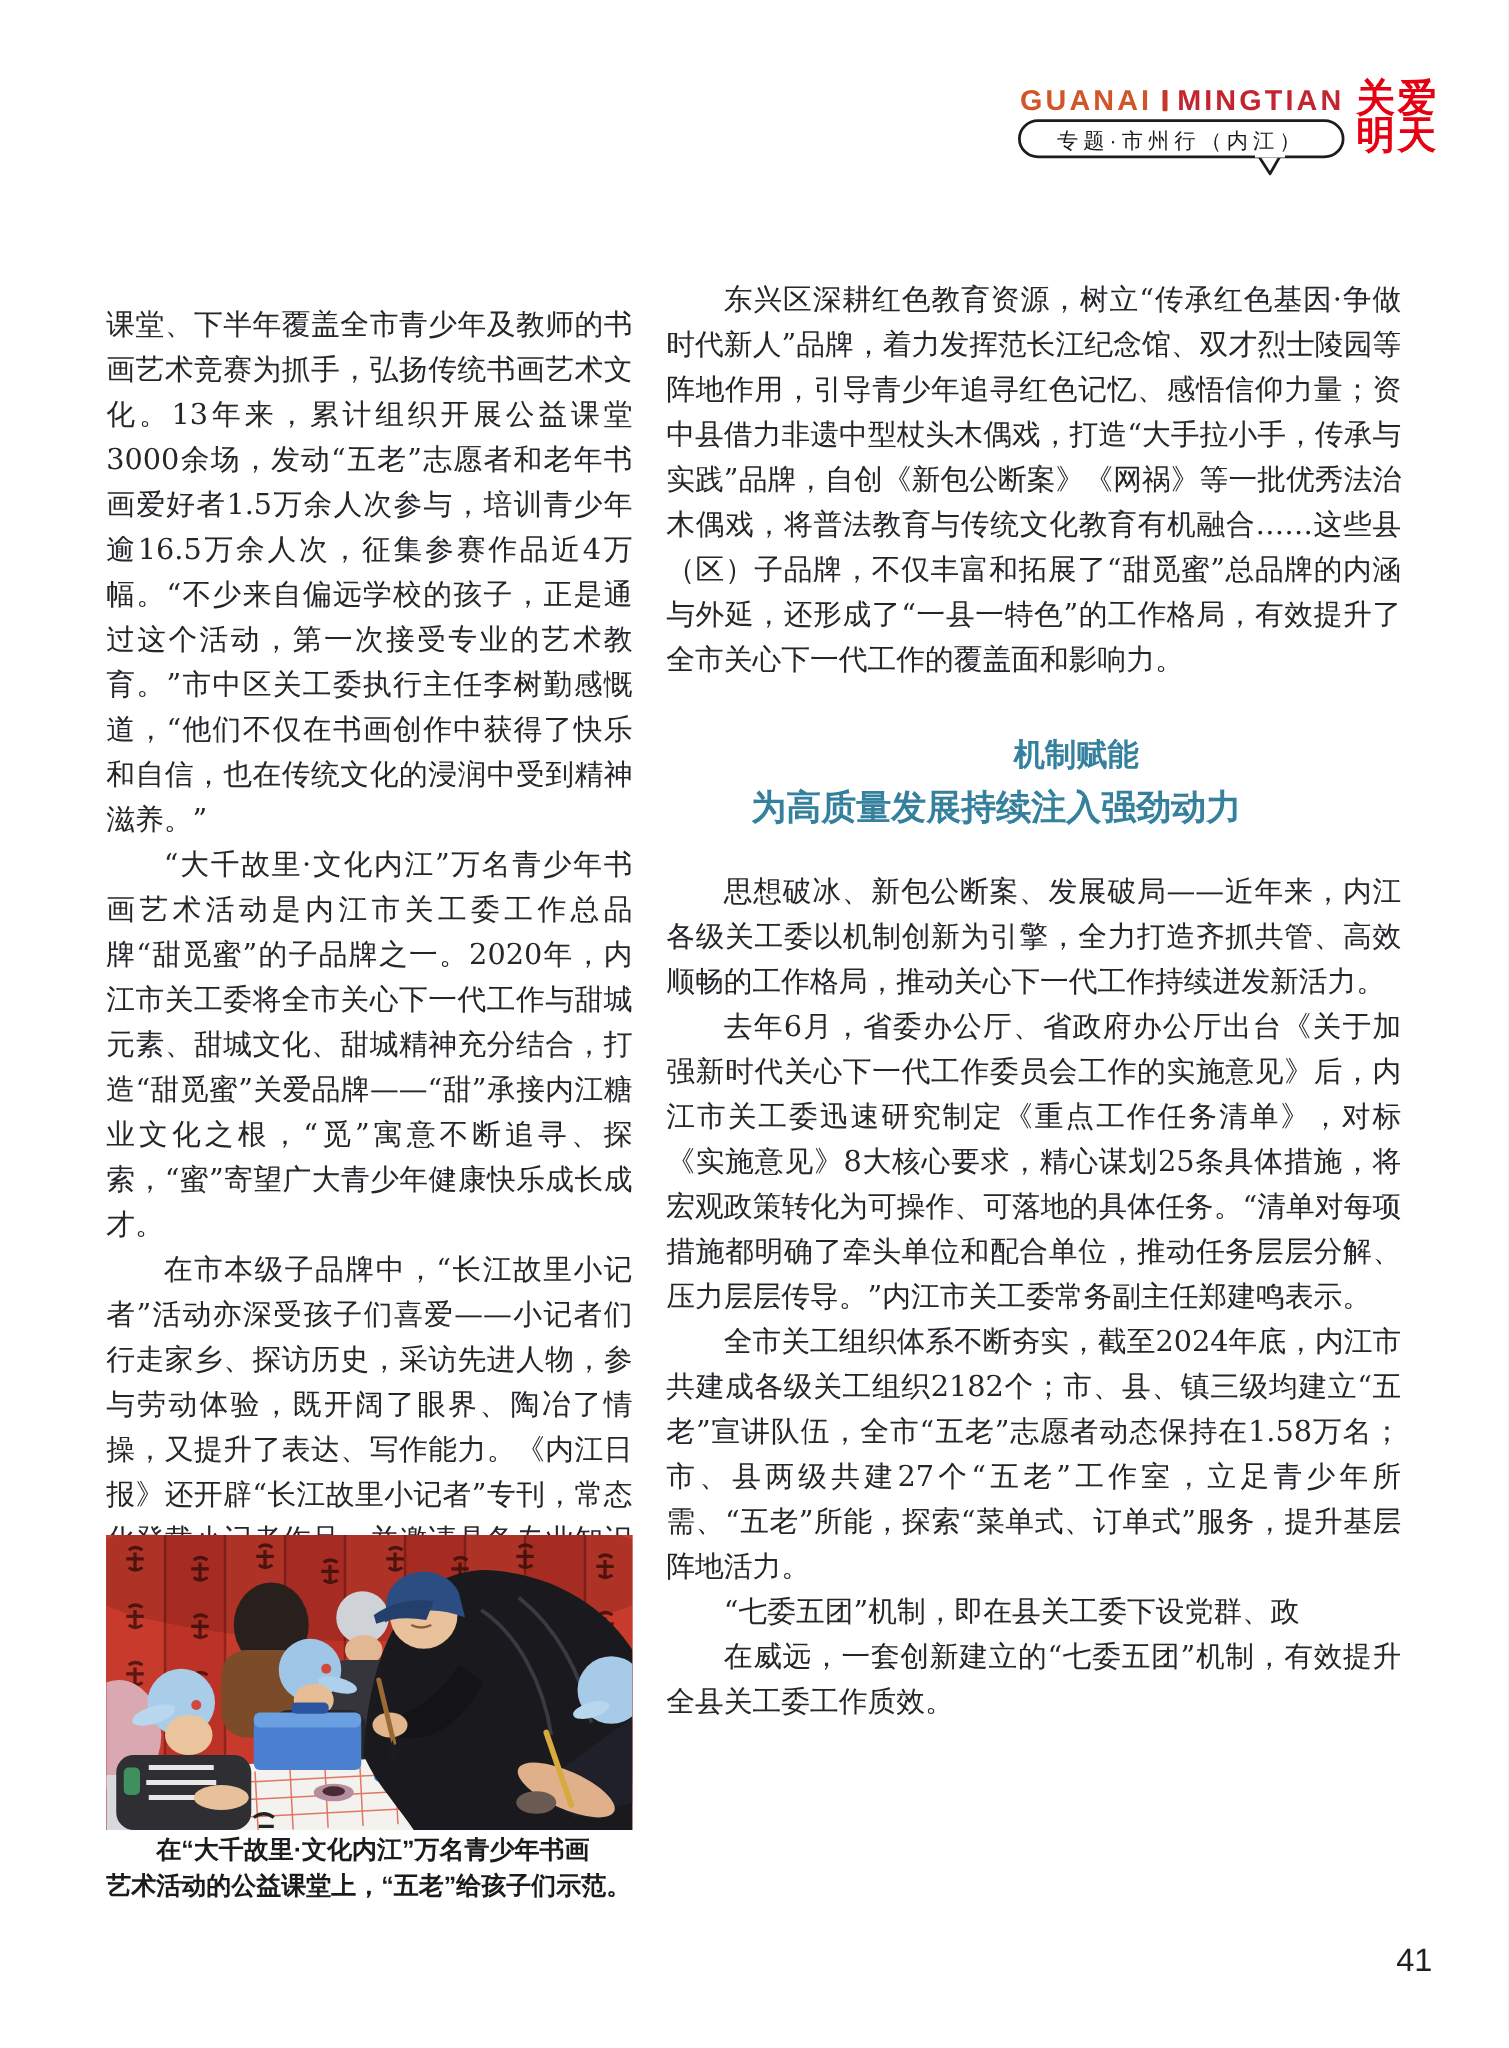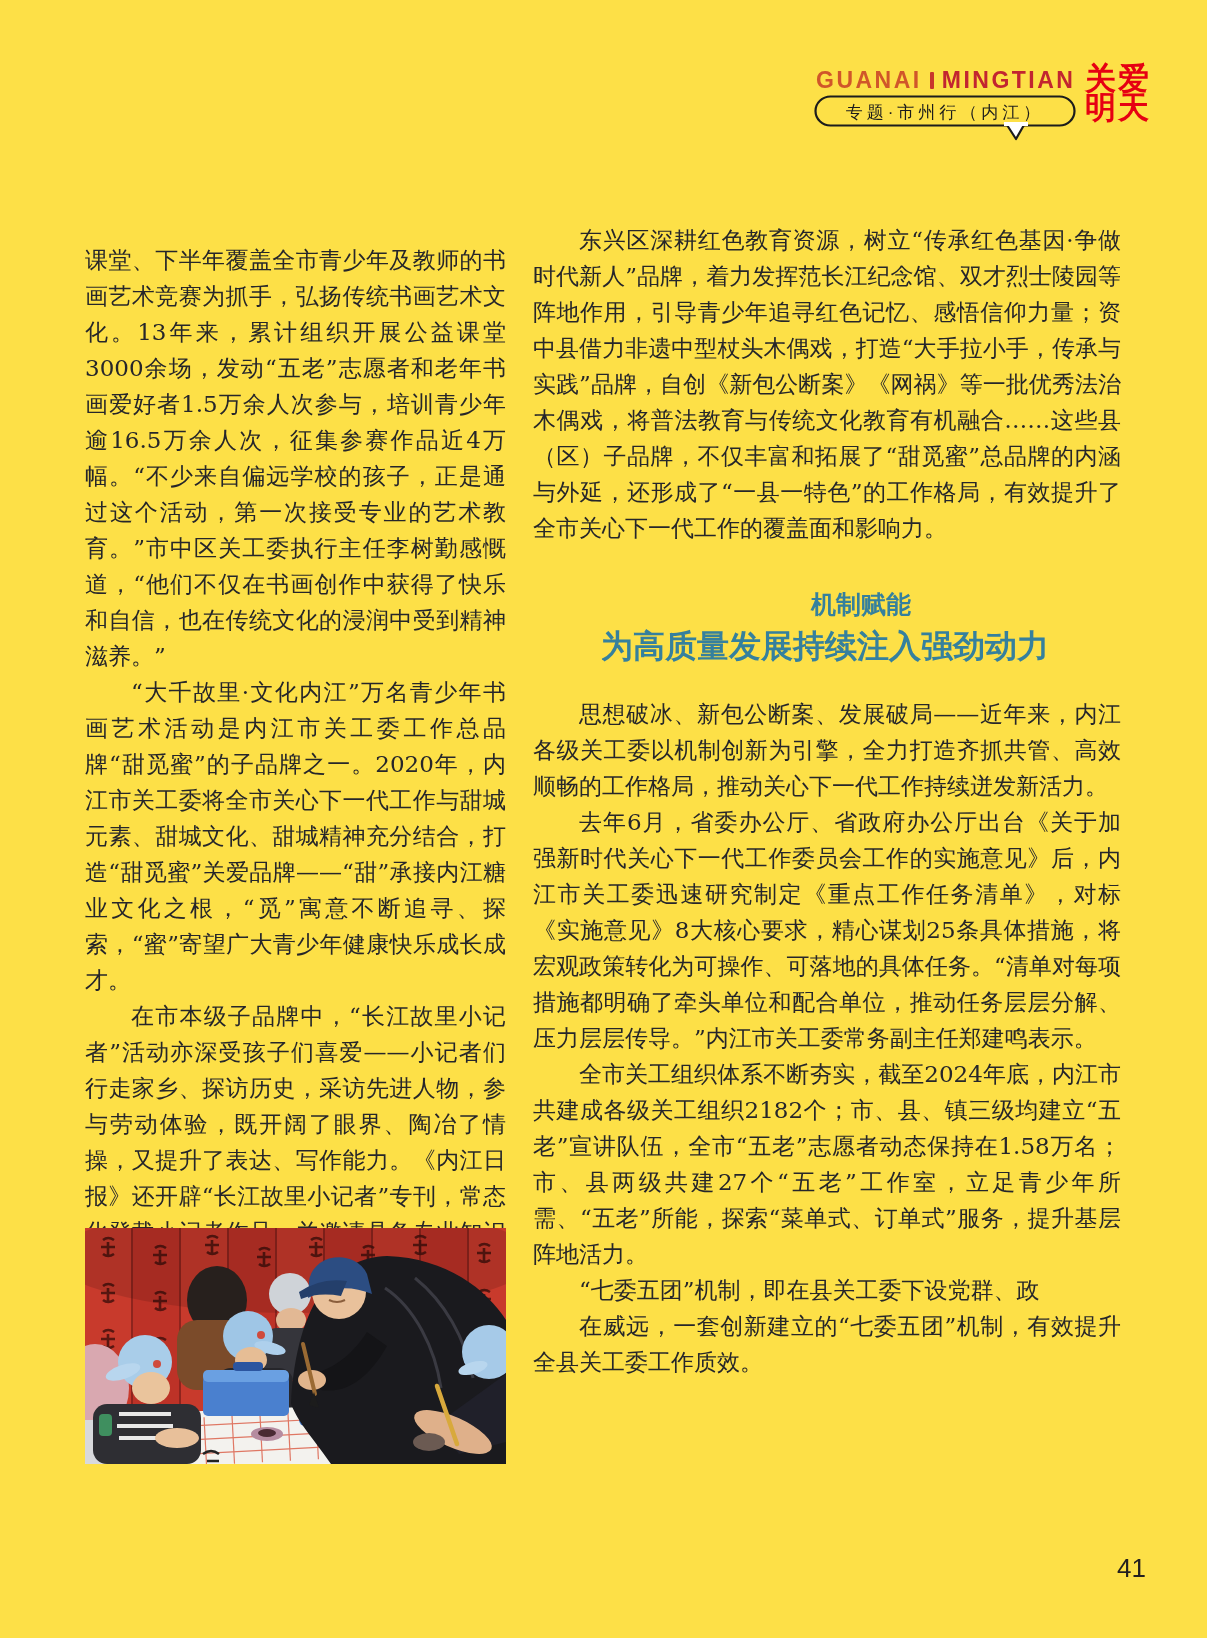--- a/index.html
+++ b/index.html
@@ -1,18 +1,18 @@
 <!DOCTYPE html>
 <html><head>
 <meta charset="utf-8">
 <style>
   html,body { margin:0; padding:0; background:#e8e8e8; }
   .page {
     position:relative; width:1207px; height:1638px; margin:0 auto;
-    background:#fde047; overflow:hidden;
+    background:#ffffff; overflow:hidden;
     font-family:"DejaVu Serif","Liberation Serif",serif;
     color:#26262a;
   }
 
   
   .eng-title {
     position:absolute; left:816px; top:67px; height:26px;
     display:flex; align-items:center; gap:8px;
     font-family:"Liberation Sans",sans-serif; font-weight:bold;
     font-size:23px; letter-spacing:2.5px; white-space:nowrap;
@@ -35,21 +35,21 @@
   .col-left  { left:85px;  width:421px;margin-top:20px; }
   .col-right { left:533px; width:588px; }
   .col p { margin:0; text-indent:2em; }
   .col-left .paras p:first-child { text-indent:0; }
 
   .subheading {
     margin:37px 0 29px 68px; text-indent:0; text-align:left;
     font-family:"Liberation Sans",sans-serif; font-weight:bold; color:#35809d;
   }
   .subheading .line1 { font-size:25px; line-height:42px;text-align:center; }
-  .subheading .line2 { font-size:32px; line-height:42px; }
+  .subheading .line2 { font-size:28px; line-height:42px; }
 
   
   .photo {
     position:absolute; left:85px; top:1228px; width:421px; height:236px;
     overflow:hidden; background:#b5372b;
   }
 
   .caption {
     position:absolute; left:85px; top:1466px; width:421px;
     font-family:"Liberation Sans",sans-serif; font-weight:bold;
@@ -230,16 +230,20 @@
         <circle cx="404" cy="124" r="27" fill="#a6cae8"></circle>
         <ellipse cx="388" cy="140" rx="15" ry="6" fill="#b8d6ee" transform="rotate(-16 388 140)"></ellipse>
         <path d="M421 146 L352 196 L374 226 L421 214 Z" fill="#20202a"></path>
         <ellipse cx="368" cy="204" rx="42" ry="15" fill="#dfb08a" transform="rotate(24 368 204)"></ellipse>
         <path d="M352 158 L372 216" stroke="#d8a93c" stroke-width="4.5" stroke-linecap="round"></path>
         <ellipse cx="344" cy="214" rx="16" ry="9" fill="#6b5a52"></ellipse>
       </g>
     </svg>
   </div>
 
+  <div class="caption">
+    <div class="cap1">在“大千故里·文化内江”万名青少年书画</div>
+    <div class="cap2">艺术活动的公益课堂上，“五老”给孩子们示范。</div>
+  </div>
 
   <div class="pagenum">41</div>
 
 </div>
 
 </body></html>

